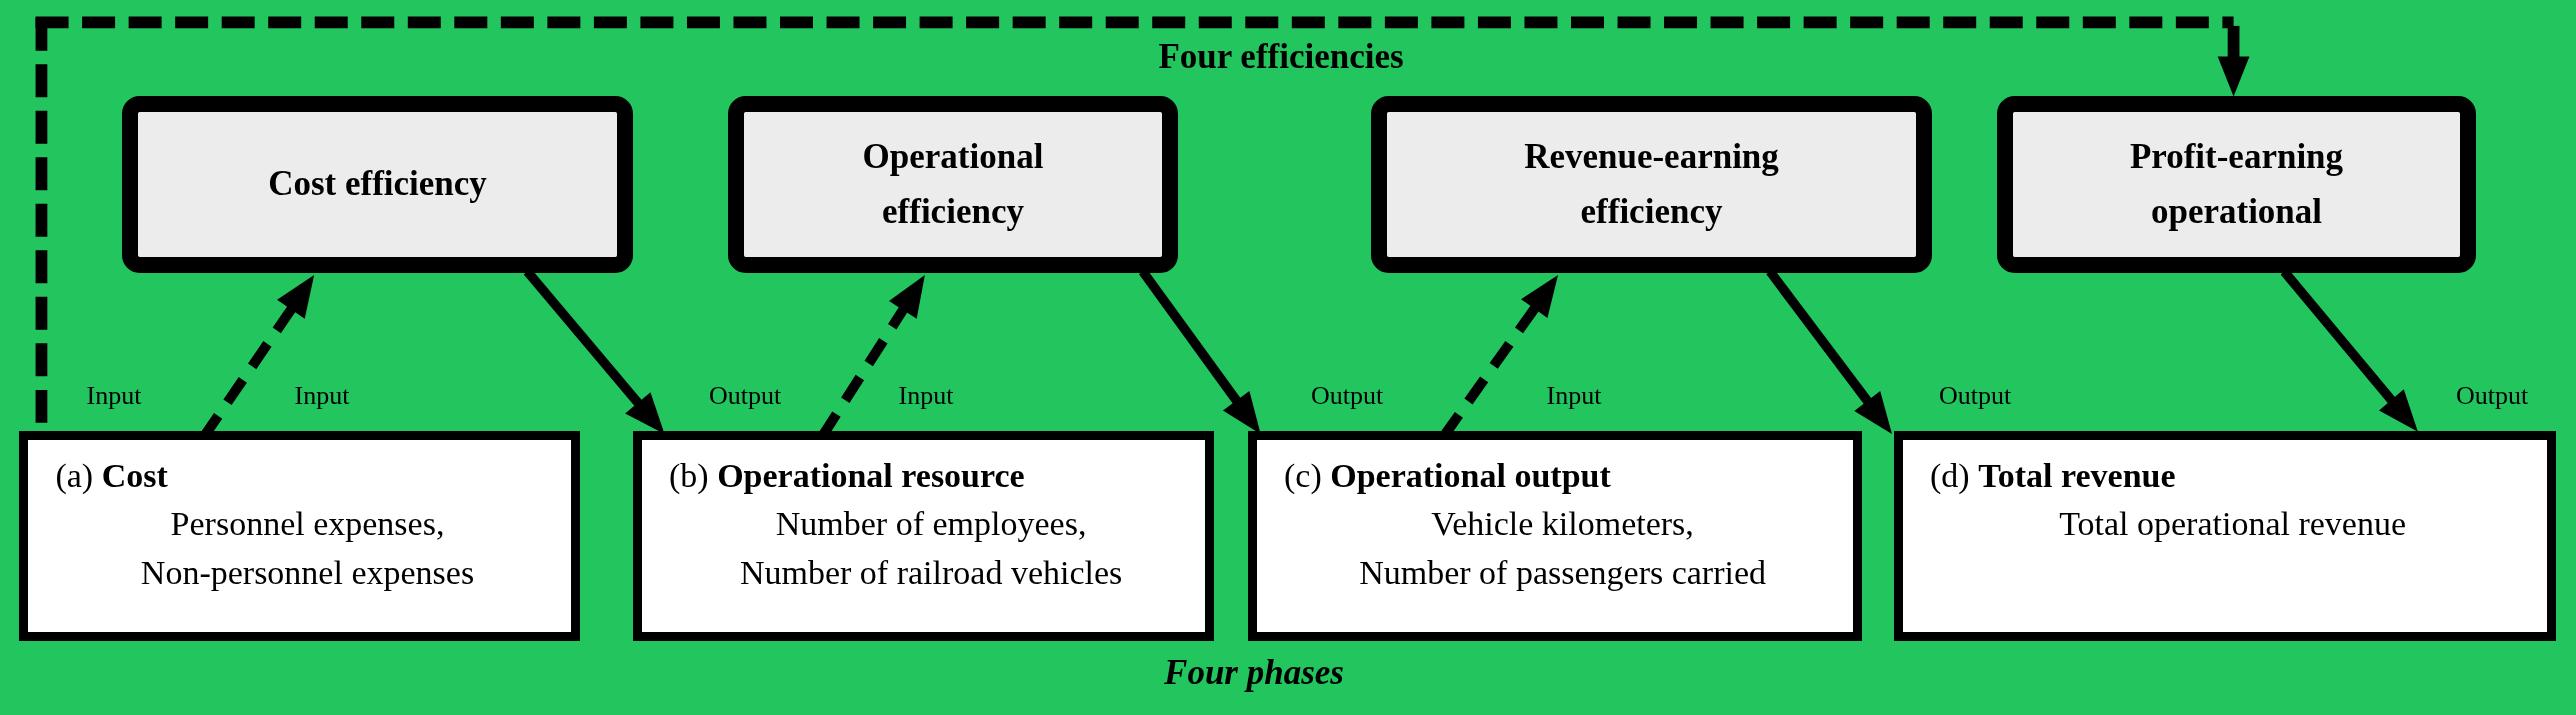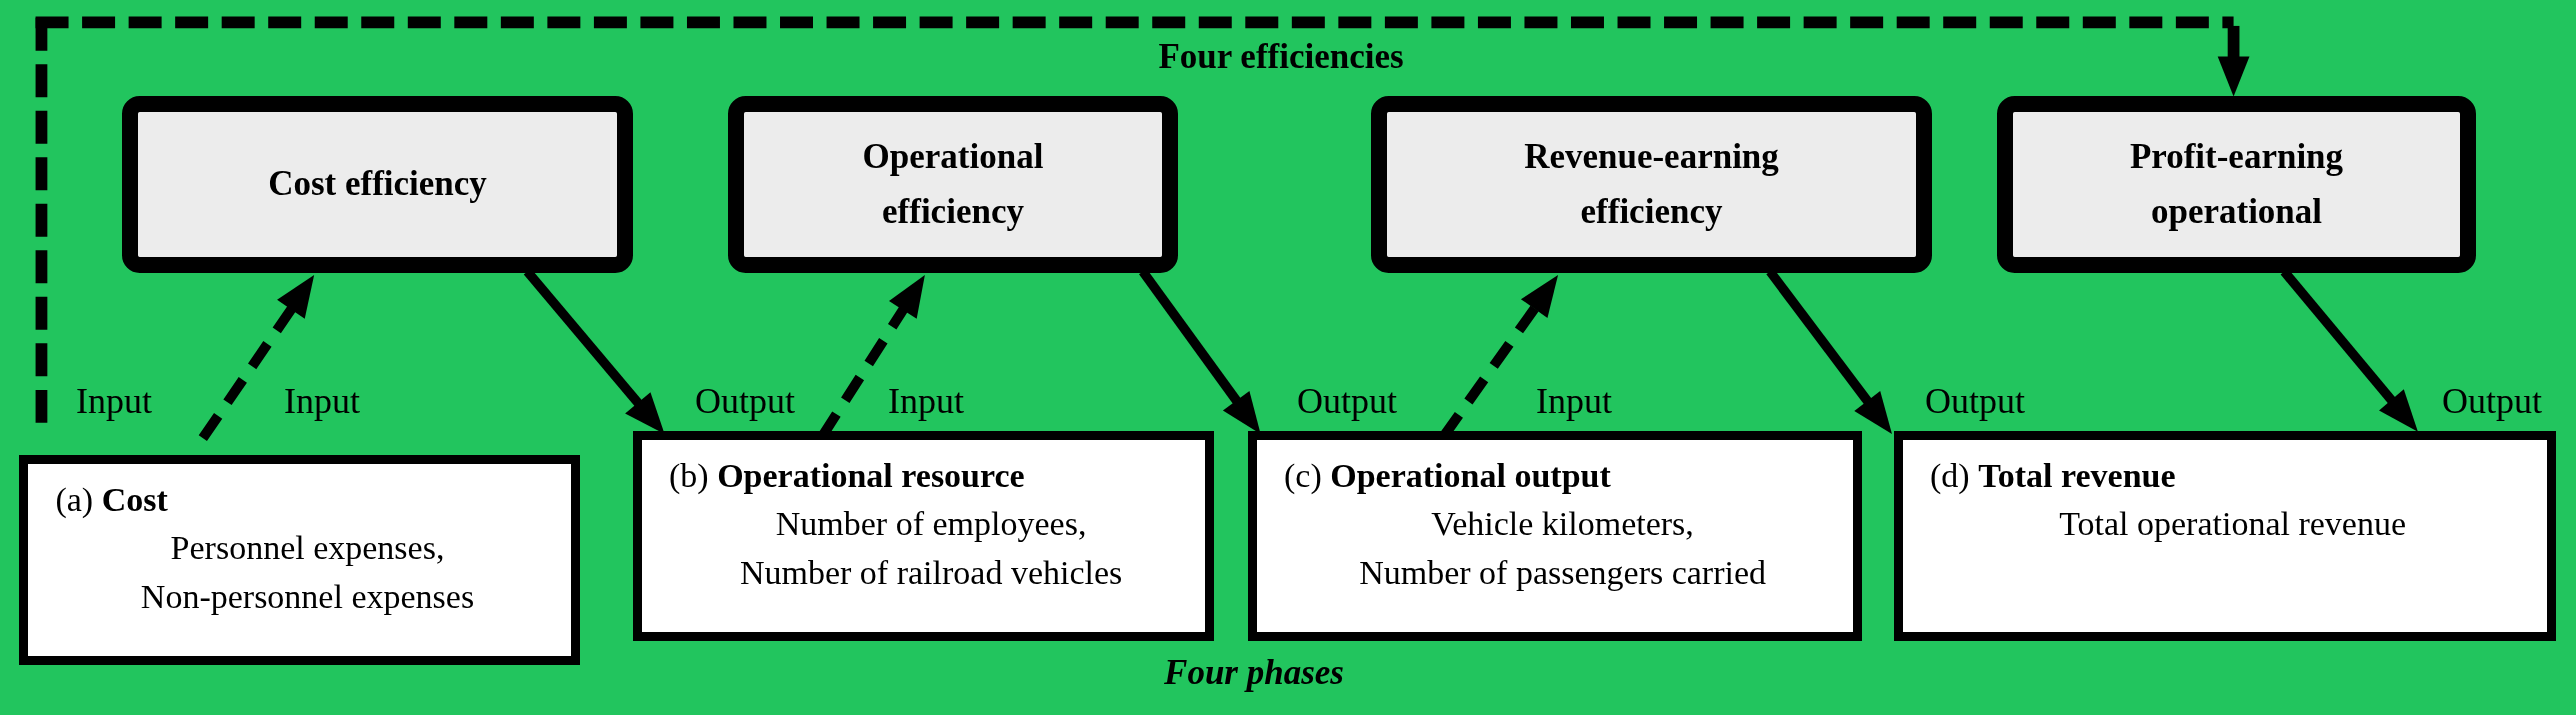--- a/index.html
+++ b/index.html
@@ -49,33 +49,33 @@
     position: absolute;
     box-sizing: border-box;
     top: 431px;
     height: 210px;
     background: #ffffff;
     border: 9.4px solid #000000;
     padding: 11.8px 11.8px 0 27px;
     font-size: 34px;
     line-height: 1.43;
   }
-  .phase-box-a { left: 19.4px;   width: 561px; margin-top: 24px; }
+  .phase-box-a { left: 19.4px;   width: 561px; }
   .phase-box-b { left: 633px; width: 581px; }
   .phase-box-c { left: 1248px; width: 614px; }
   .phase-box-d { left: 1894px; width: 662px; }
   .phase-index { font-weight: normal; }
   .phase-name  { font-weight: bold; }
   .phase-items { white-space: pre-line; font-weight: normal; text-align: center; }
 
   .flow-label {
     position: absolute;
     top: 382px;
     transform: translateX(-50%);
-    font-size: 36px;
+    font-size: 26px;
     line-height: 1.1;
     white-space: nowrap;
   }
   .group-title {
     position: absolute;
     transform: translateX(-50%);
     font-size: 35px;
     font-weight: bold;
     line-height: 1.1;
     white-space: nowrap;

